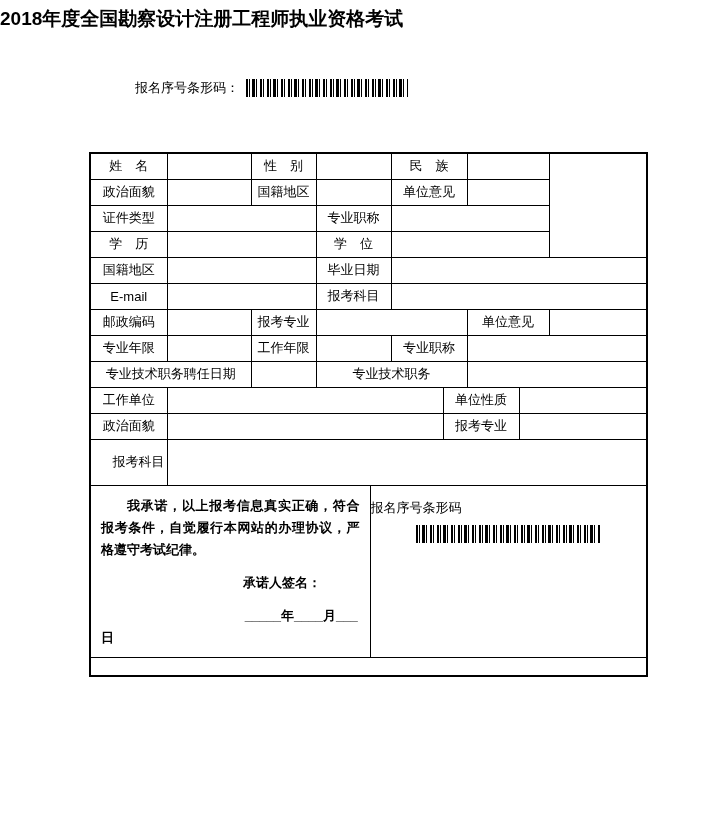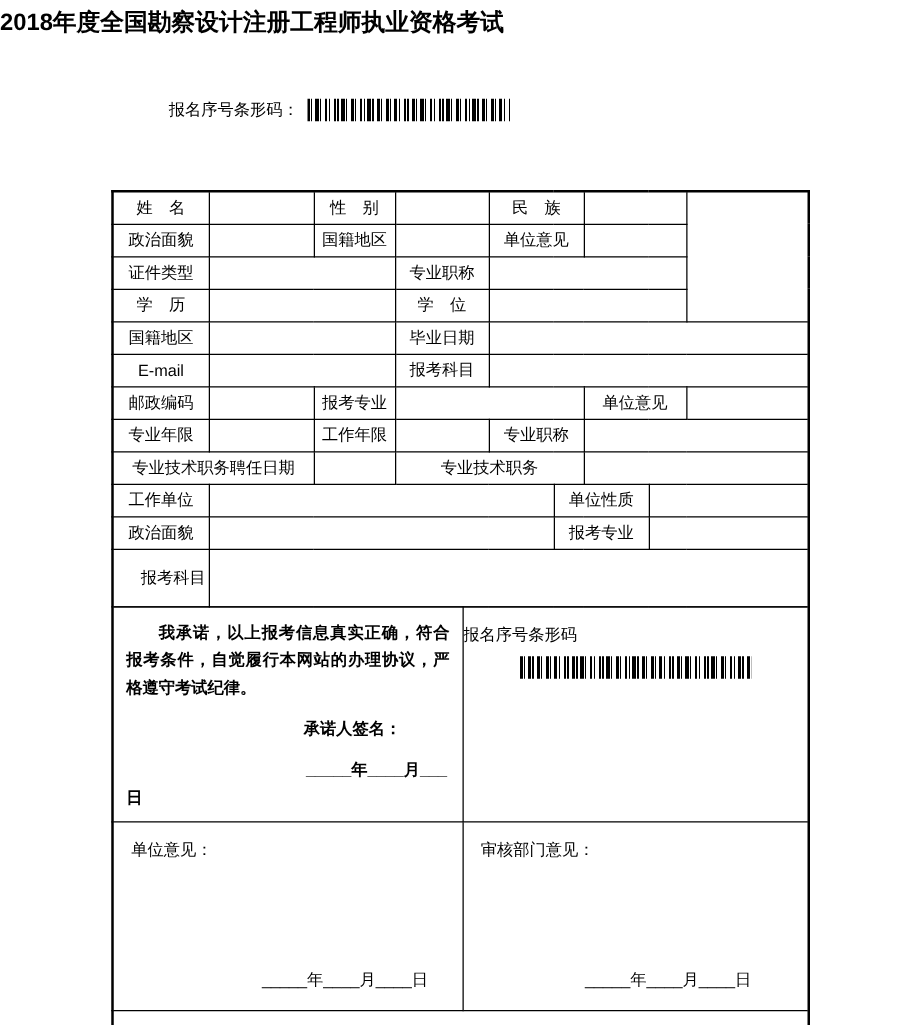--- a/index.html
+++ b/index.html
@@ -173,30 +173,20 @@
           <div class="promise-p">我承诺，以上报考信息真实正确，符合报考条件，自觉履行本网站的办理协议，严格遵守考试纪律。</div>
           <div class="promise-sign">承诺人签名：</div>
           <div class="promise-date">_____年____月___</div>
           <div class="promise-day">日</div>
         </td>
         <td class="bc-cell">
           <div>报名序号条形码</div>
           <span class="barcode bc-lower"></span>
         </td>
       </tr>
-      <tr>
-        <td class="opinion-cell">
-          <span>单位意见：</span>
-          <span class="op-date op-date-unit">_____年____月____日</span>
-        </td>
-        <td class="opinion-cell">
-          <span>审核部门意见：</span>
-          <span class="op-date op-date-review">_____年____月____日</span>
-        </td>
-      </tr>
       <tr class="thin">
         <td colspan="2"></td>
       </tr>
     </tbody>
       </table>
 
   </div>
 </div>
 
 </body></html>

